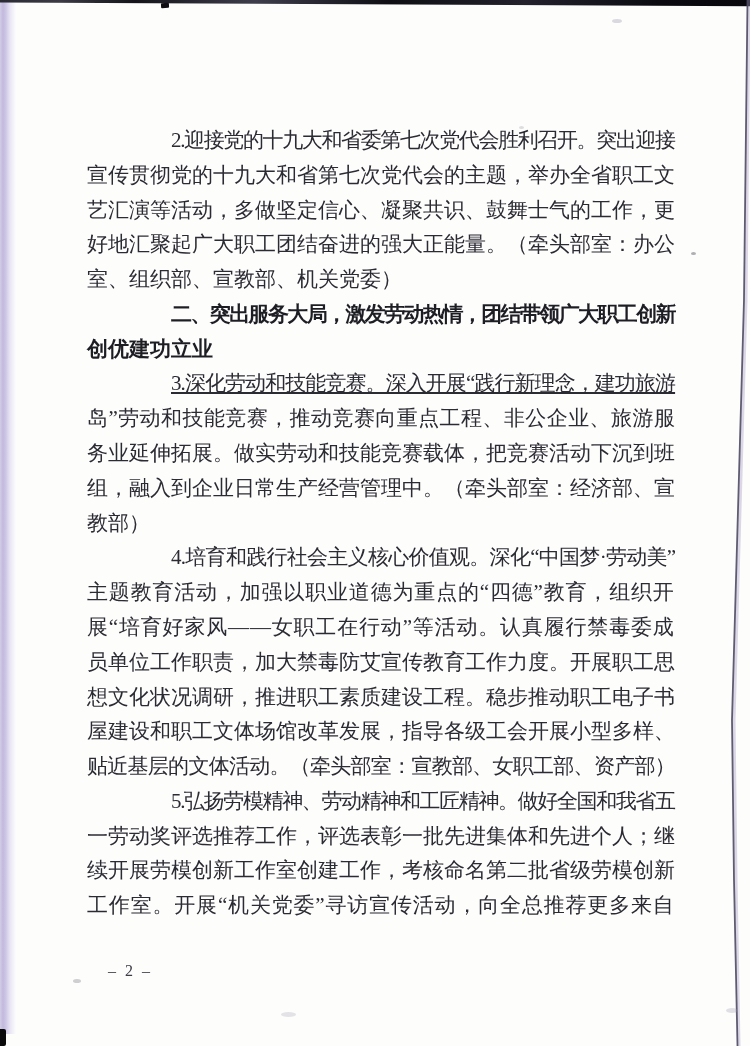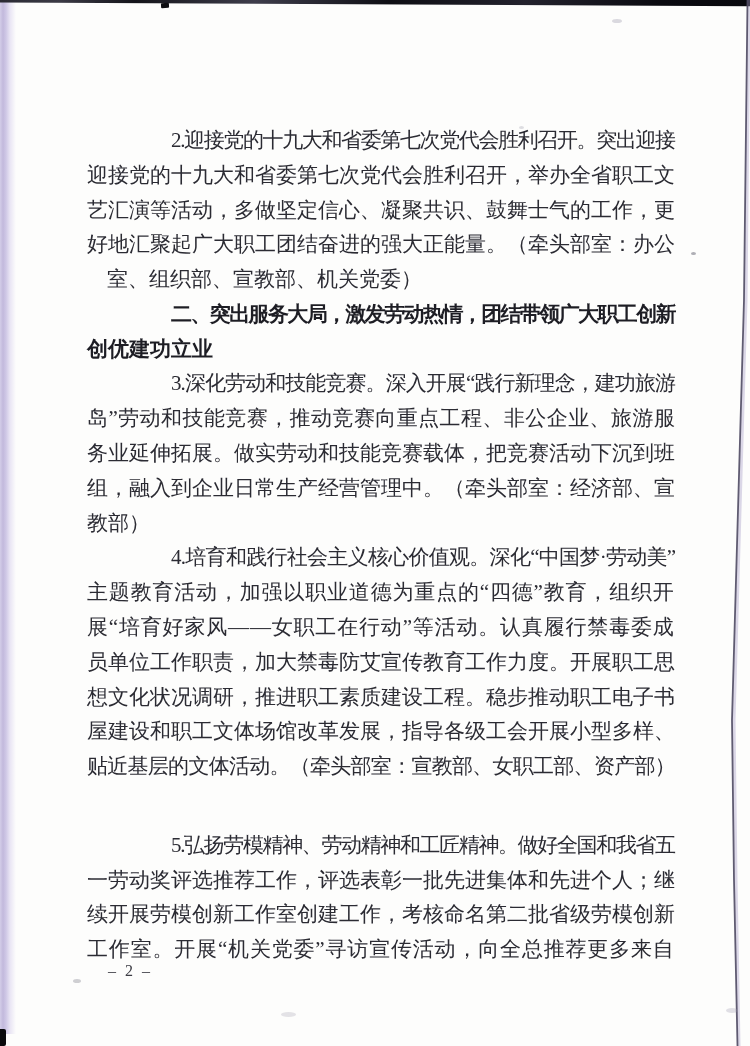--- a/index.html
+++ b/index.html
@@ -85,47 +85,47 @@
   <div class="speck s1"></div>
   <div class="speck s2"></div>
   <div class="speck s3"></div>
   <div class="speck s4"></div>
   <div class="speck s5"></div>
   <div class="speck s6"></div>
 
   <div class="textblock">
       <div class="paragraph">
         <div class="line"><span class="line-inner" style="letter-spacing: -1.37037px;">2.迎接党的十九大和省委第七次党代会胜利召开。突出迎接</span></div>
-        <div class="line"><span class="line-inner" style="letter-spacing: 0px;">迎接党的十九大和省委第七次党代会胜利召开，举办全省职工文</span></div>
+        <div class="line"><span class="line-inner" style="letter-spacing: 0px;">宣传贯彻党的十九大和省第七次党代会的主题，举办全省职工文</span></div>
         <div class="line"><span class="line-inner" style="letter-spacing: 0px;">艺汇演等活动，多做坚定信心、凝聚共识、鼓舞士气的工作，更</span></div>
         <div class="line"><span class="line-inner" style="letter-spacing: 0px;">好地汇聚起广大职工团结奋进的强大正能量。（牵头部室：办公</span></div>
-        <div class="line"><span class="line-inner" style="letter-spacing: 0px; margin-left: 20px;">室、组织部、宣教部、机关党委）</span></div>
+        <div class="line"><span class="line-inner" style="letter-spacing: 0px;">室、组织部、宣教部、机关党委）</span></div>
       </div>
       <div class="paragraph heading">
         <div class="line"><span class="line-inner" style="letter-spacing: -1.61538px;">二、突出服务大局，激发劳动热情，团结带领广大职工创新</span></div>
         <div class="line"><span class="line-inner" style="letter-spacing: 0px;">创优建功立业</span></div>
       </div>
       <div class="paragraph">
-        <div class="line"><span class="line-inner" style="letter-spacing: -0.925926px;">3.深化劳动和技能竞赛。深入开展“践行新理念，建功旅游</span></div>
+        <div class="line"><span class="line-inner" style="letter-spacing: -0.925926px; text-decoration: underline;">3.深化劳动和技能竞赛。深入开展“践行新理念，建功旅游</span></div>
         <div class="line"><span class="line-inner" style="letter-spacing: 0.428571px;">岛”劳动和技能竞赛，推动竞赛向重点工程、非公企业、旅游服</span></div>
         <div class="line"><span class="line-inner" style="letter-spacing: 0px;">务业延伸拓展。做实劳动和技能竞赛载体，把竞赛活动下沉到班</span></div>
         <div class="line"><span class="line-inner" style="letter-spacing: 0px;">组，融入到企业日常生产经营管理中。（牵头部室：经济部、宣</span></div>
         <div class="line"><span class="line-inner" style="letter-spacing: 0px; font-family: Liberation Serif, serif;">教部）</span></div>
       </div>
       <div class="paragraph">
         <div class="line"><span class="line-inner" style="letter-spacing: -0.714286px;">4.培育和践行社会主义核心价值观。深化“中国梦·劳动美”</span></div>
         <div class="line"><span class="line-inner" style="letter-spacing: 0.821429px;">主题教育活动，加强以职业道德为重点的“四德”教育，组织开</span></div>
         <div class="line"><span class="line-inner" style="letter-spacing: 0.821429px;">展“培育好家风——女职工在行动”等活动。认真履行禁毒委成</span></div>
         <div class="line"><span class="line-inner" style="letter-spacing: 0px;">员单位工作职责，加大禁毒防艾宣传教育工作力度。开展职工思</span></div>
         <div class="line"><span class="line-inner" style="letter-spacing: 0px;">想文化状况调研，推进职工素质建设工程。稳步推动职工电子书</span></div>
         <div class="line"><span class="line-inner" style="letter-spacing: 0px;">屋建设和职工文体场馆改革发展，指导各级工会开展小型多样、</span></div>
         <div class="line"><span class="line-inner" style="letter-spacing: -0.724138px;">贴近基层的文体活动。（牵头部室：宣教部、女职工部、资产部）</span></div>
       </div>
       <div class="paragraph">
-        <div class="line"><span class="line-inner" style="letter-spacing: -1.37037px; margin-top: 44px;">5.弘扬劳模精神、劳动精神和工匠精神。做好全国和我省五</span></div>
+        <div class="line"><span class="line-inner" style="letter-spacing: -1.37037px;">5.弘扬劳模精神、劳动精神和工匠精神。做好全国和我省五</span></div>
         <div class="line"><span class="line-inner" style="letter-spacing: 0px;">一劳动奖评选推荐工作，评选表彰一批先进集体和先进个人；继</span></div>
         <div class="line"><span class="line-inner" style="letter-spacing: 0px; font-family: Liberation Serif, serif;">续开展劳模创新工作室创建工作，考核命名第二批省级劳模创新</span></div>
         <div class="line"><span class="line-inner" style="letter-spacing: 0.821429px;">工作室。开展“机关党委”寻访宣传活动，向全总推荐更多来自</span></div>
       </div>
     </div>
 
   <div class="page-number">– 2 –</div>
 </div>
 
 </body></html>

